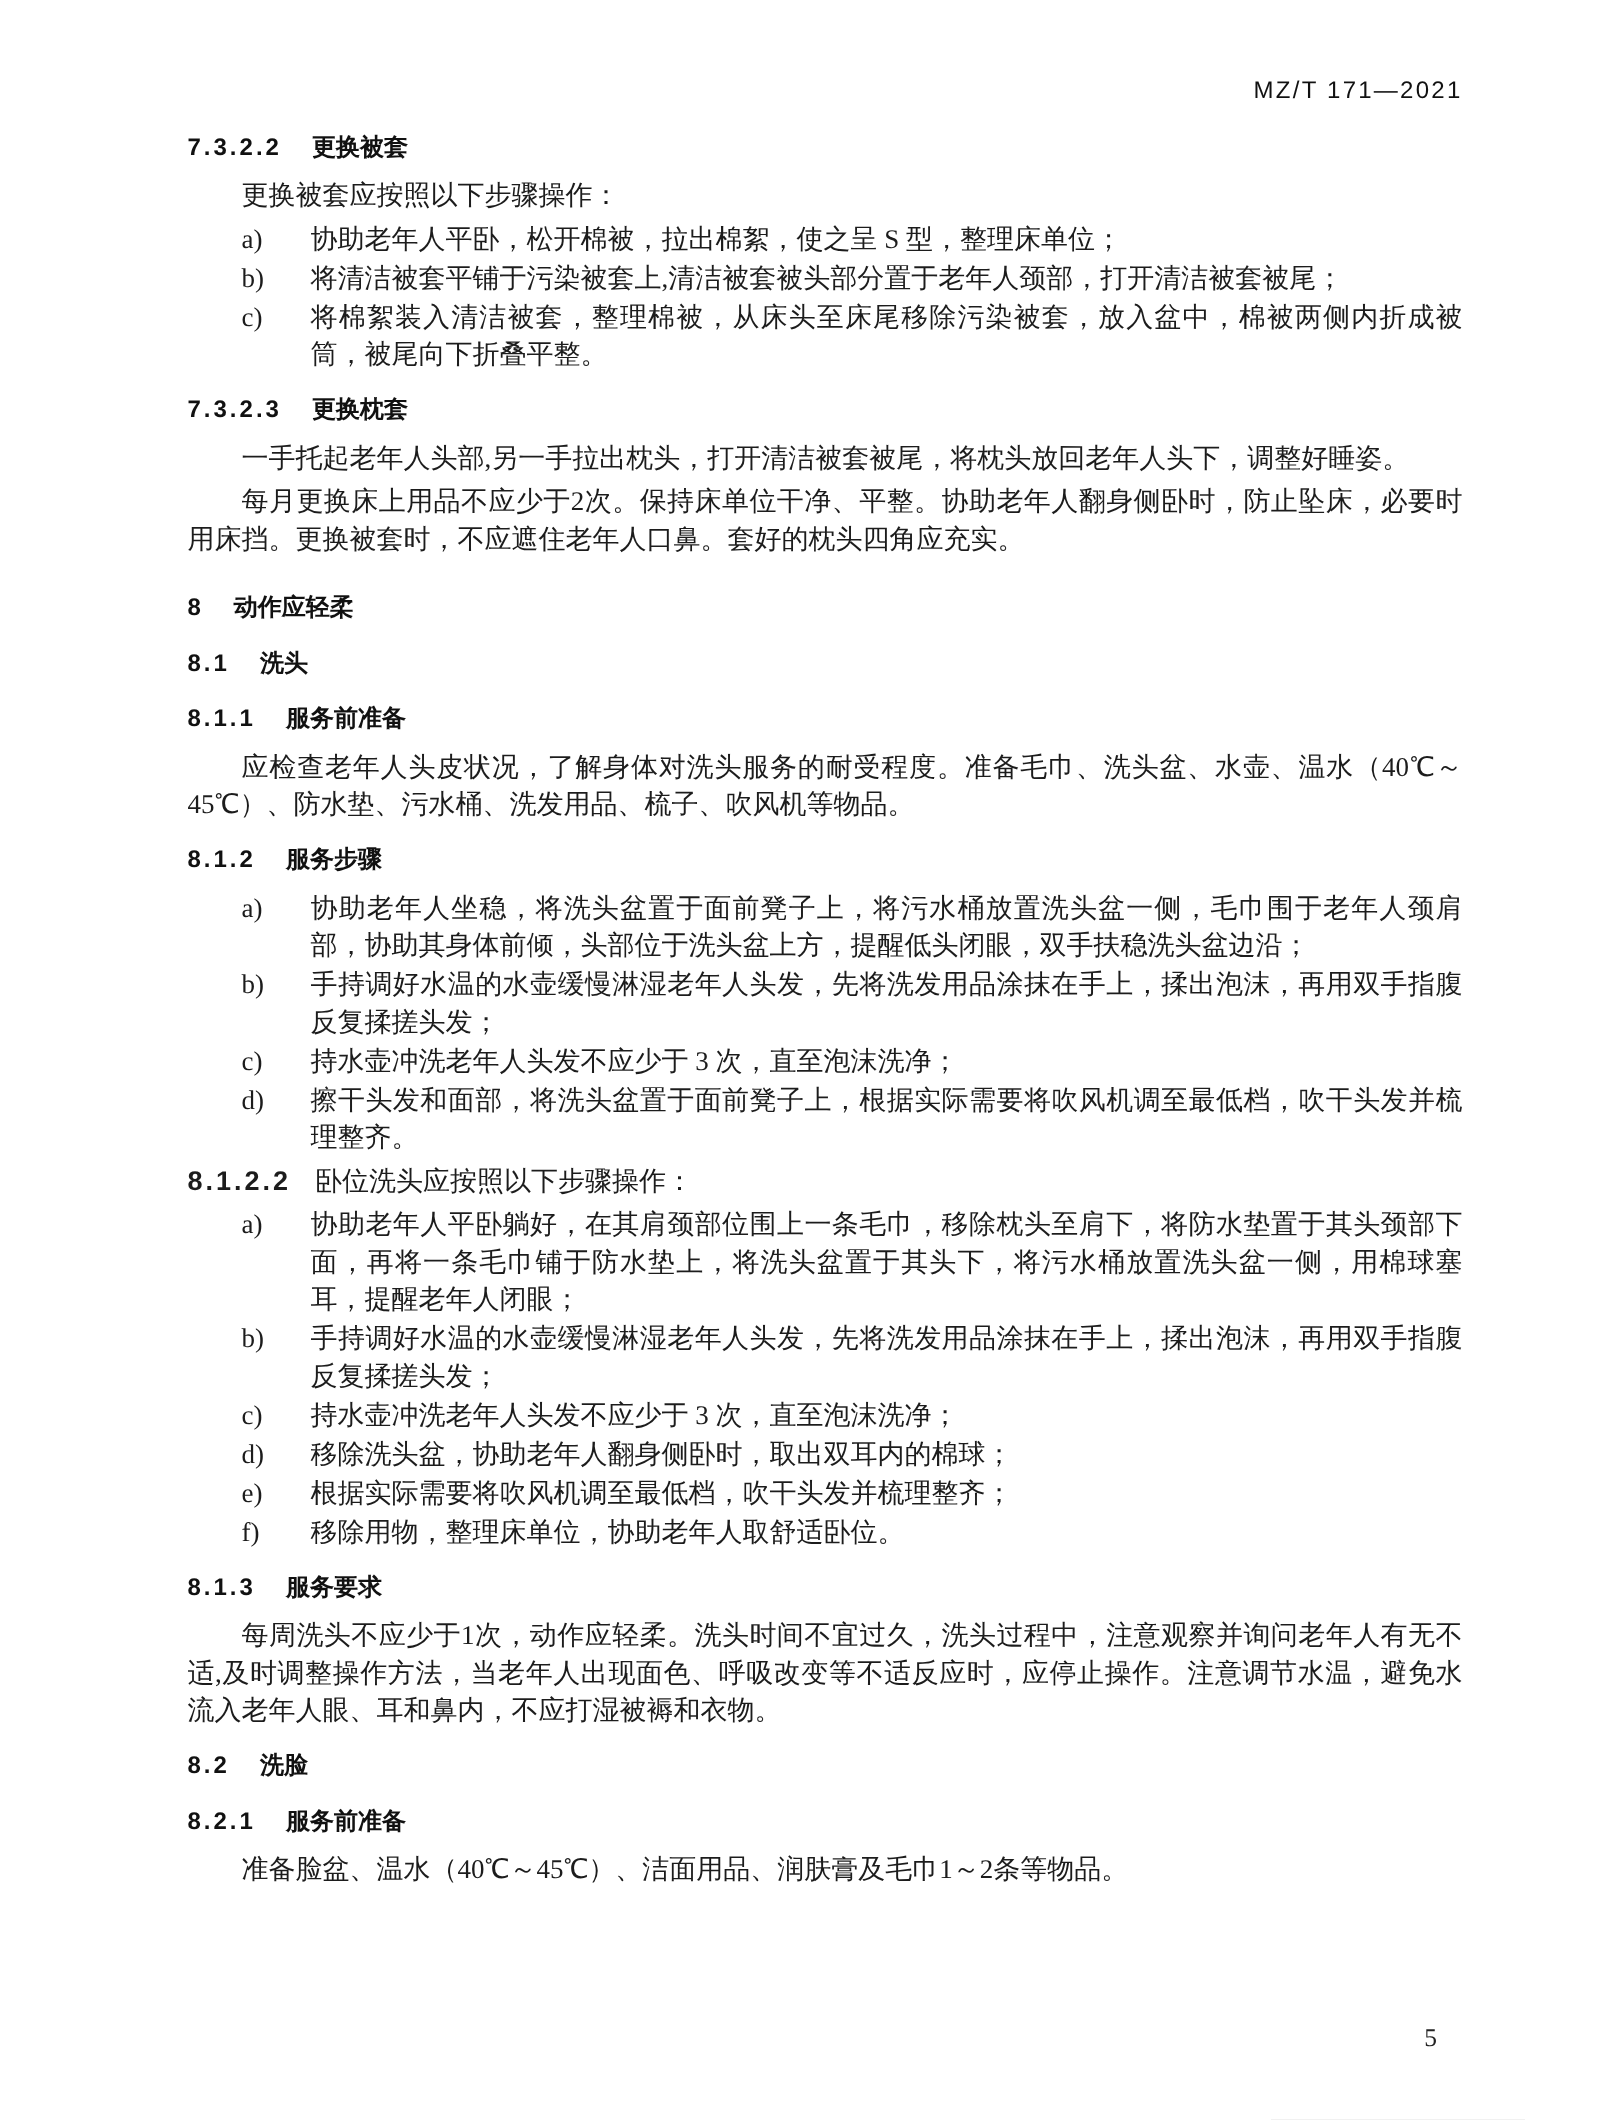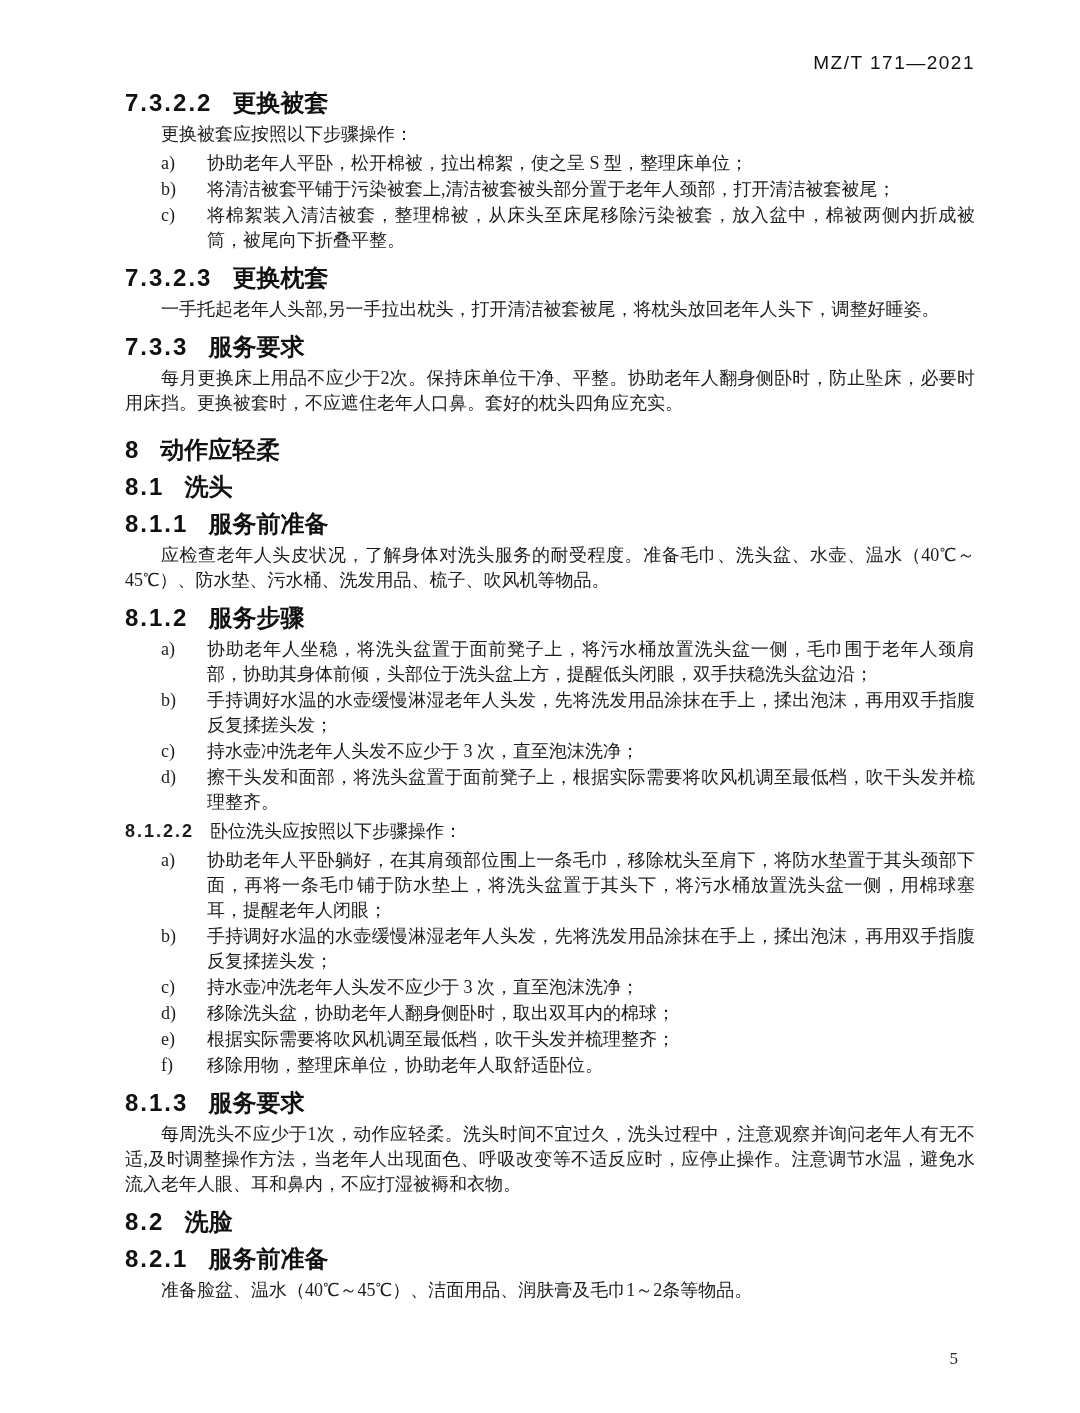--- a/index.html
+++ b/index.html
@@ -11,33 +11,33 @@
     background: #ffffff;
     color: #1c1c1c;
     font-family: "Liberation Serif", serif;
     overflow: hidden;
     box-sizing: border-box;
   }
   .doc-header {
     padding: 52px 105px 0 54px;
     text-align: right;
     font-family: "Liberation Sans", sans-serif;
-    font-size: 19px;
+    font-size: 16px;
     letter-spacing: 1.5px;
     color: #111;
   }
   .content {
     padding: 4px 105px 0 125px;
     font-size: 18px;
     line-height: 25px;
   }
   .heading {
     font-family: "Liberation Sans", sans-serif;
     font-weight: 700;
-    font-size: 24px;
+    font-size: 16px;
     margin: 12px 0 7px 0;
     color: #111;
   }
   .heading.chapter { margin: 21px 0 9px 0; }
   .heading .num { letter-spacing: 2px; margin-right: 20px; }
   .paragraph {
     margin: 4px 0;
     text-indent: 2em;
     text-align: justify;
   }
@@ -88,21 +88,20 @@
       <div class="list-item">
         <span class="label">b)</span>
         <span class="text">将清洁被套平铺于污染被套上,清洁被套被头部分置于老年人颈部，打开清洁被套被尾；</span>
       </div>
       <div class="list-item">
         <span class="label">c)</span>
         <span class="text">将棉絮装入清洁被套，整理棉被，从床头至床尾移除污染被套，放入盆中，棉被两侧内折成被筒，被尾向下折叠平整。</span>
       </div>
       <h3 class="heading"><span class="num">7.3.2.3</span><span class="title">更换枕套</span></h3>
       <p class="paragraph">一手托起老年人头部,另一手拉出枕头，打开清洁被套被尾，将枕头放回老年人头下，调整好睡姿。</p>
-      <h3 class="heading"><span class="num">7.3.3</span><span class="title">服务要求</span></h3>
       <p class="paragraph">每月更换床上用品不应少于2次。保持床单位干净、平整。协助老年人翻身侧卧时，防止坠床，必要时用床挡。更换被套时，不应遮住老年人口鼻。套好的枕头四角应充实。</p>
       <h3 class="heading chapter"><span class="num">8</span><span class="title">动作应轻柔</span></h3>
       <h3 class="heading"><span class="num">8.1</span><span class="title">洗头</span></h3>
       <h3 class="heading"><span class="num">8.1.1</span><span class="title">服务前准备</span></h3>
       <p class="paragraph">应检查老年人头皮状况，了解身体对洗头服务的耐受程度。准备毛巾、洗头盆、水壶、温水（40℃～45℃）、防水垫、污水桶、洗发用品、梳子、吹风机等物品。</p>
       <h3 class="heading"><span class="num">8.1.2</span><span class="title">服务步骤</span></h3>
       <div class="list-item">
         <span class="label">a)</span>
         <span class="text">协助老年人坐稳，将洗头盆置于面前凳子上，将污水桶放置洗头盆一侧，毛巾围于老年人颈肩部，协助其身体前倾，头部位于洗头盆上方，提醒低头闭眼，双手扶稳洗头盆边沿；</span>
       </div>

